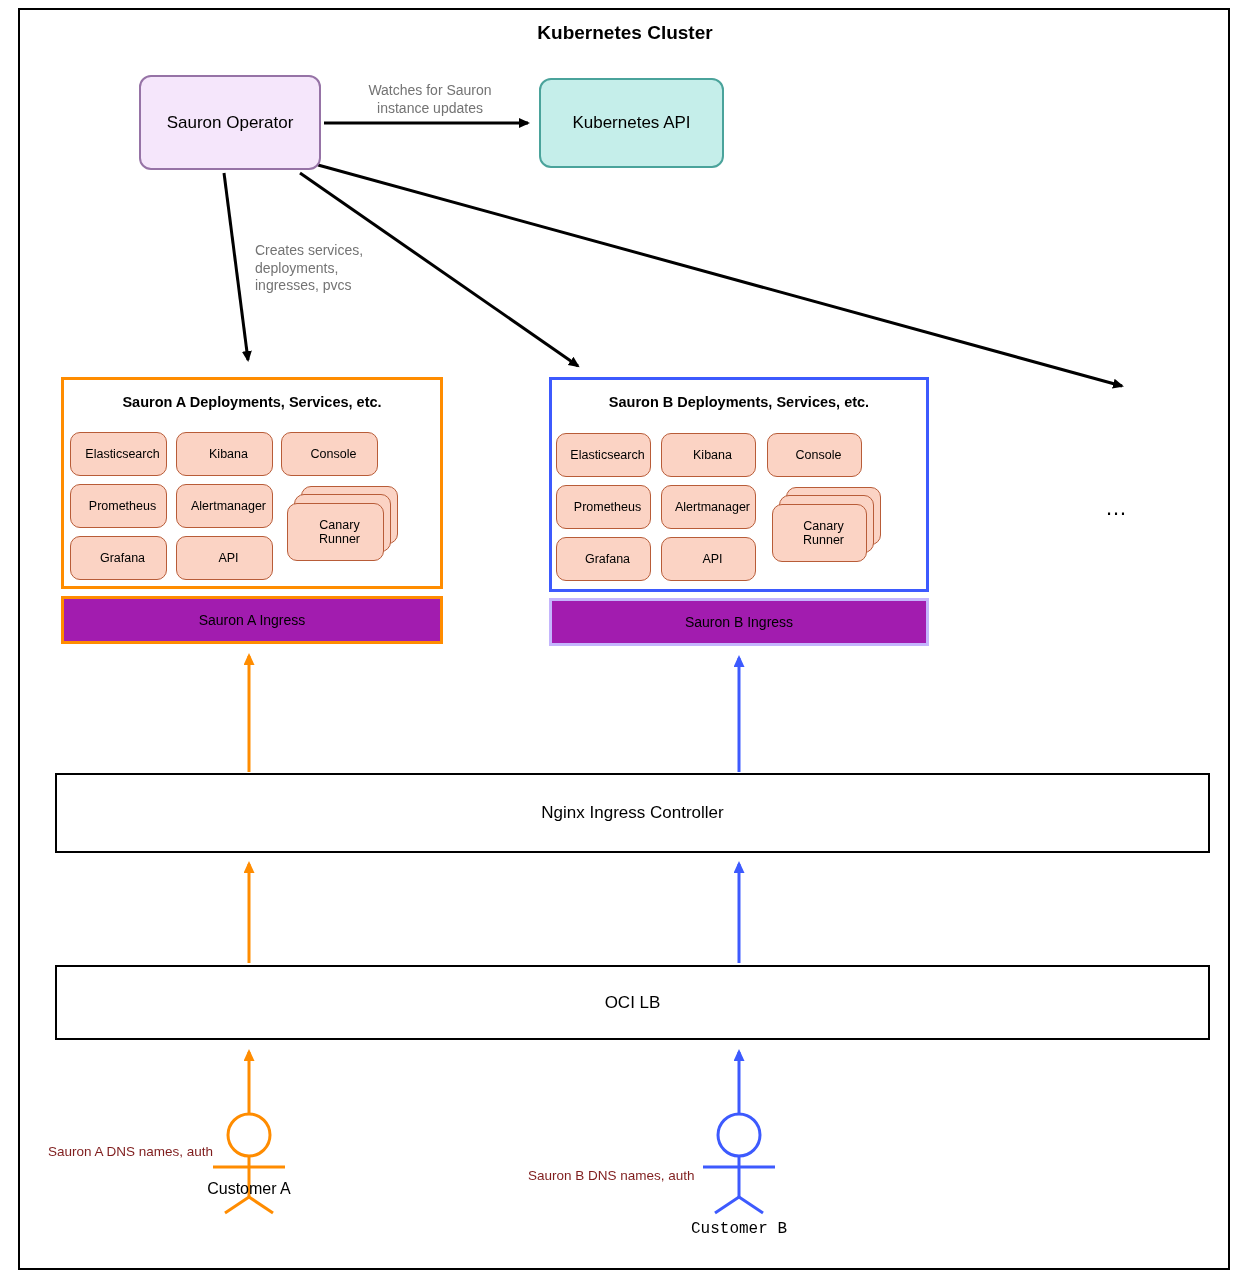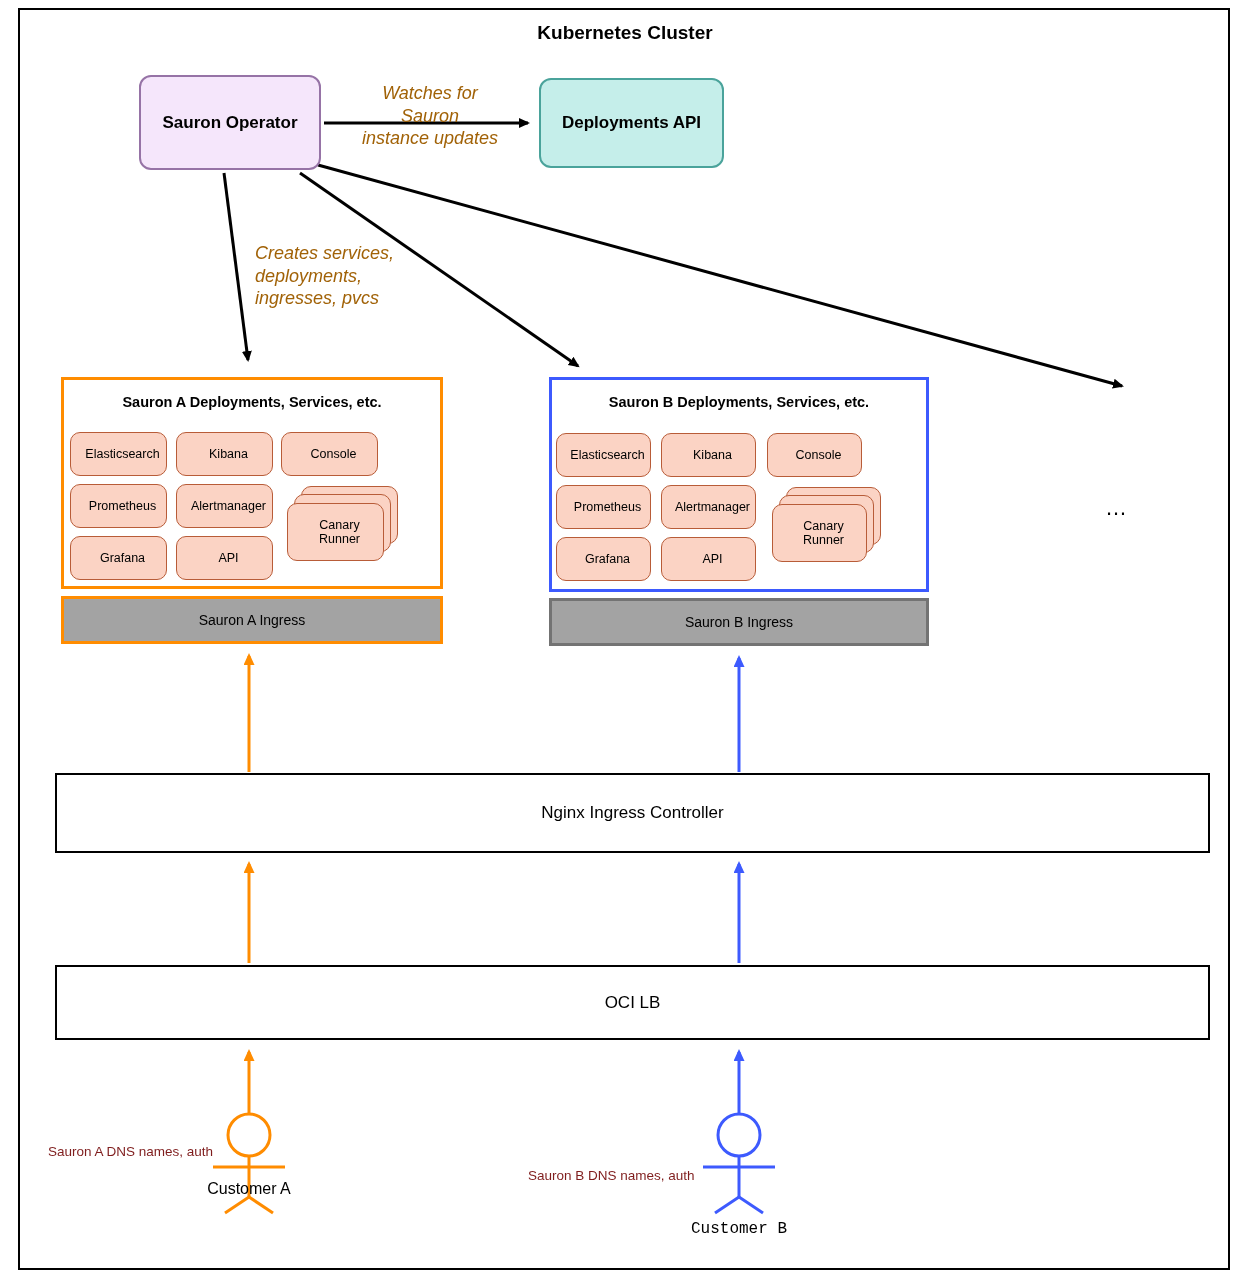--- a/index.html
+++ b/index.html
@@ -37,21 +37,20 @@
     color: #000000;
   }
   .node {
     position: absolute;
     box-sizing: border-box;
     display: flex;
     align-items: center;
     justify-content: center;
     text-align: center;
     color: #000000;
-    font-weight: bold;
   }
   .rounded {
     border-radius: 12px;
   }
   .operator {
     left: 139px;
     top: 75px;
     width: 182px;
     height: 95px;
     background: #f5e6fb;
@@ -62,25 +61,24 @@
     left: 539px;
     top: 78px;
     width: 185px;
     height: 90px;
     background: #c5eeea;
     border: 2px solid #4aa39b;
     font-size: 17px;
   }
   .edge-label {
     position: absolute;
-    font-size: 18px;
+    font-size: 14px;
     line-height: 1.25;
-    color: #a16207;
-    text-align: center;
-    font-style: italic;
+    color: #737373;
+    text-align: center;
   }
   .edge-label.left {
     text-align: left;
   }
   .group-box {
     position: absolute;
     box-sizing: border-box;
     background: #ffffff;
   }
   .group-a {
@@ -118,40 +116,40 @@
     justify-content: center;
     text-align: center;
     font-size: 12.5px;
     color: #000000;
     line-height: 1.15;
     padding-left: 8px;
   }
   .ingress {
     position: absolute;
     box-sizing: border-box;
-    background: #a3a3a3;
+    background: #a21caf;
     display: flex;
     align-items: center;
     justify-content: center;
     font-size: 14px;
     color: #000000;
   }
   .ingress-a {
     left: 61px;
     top: 596px;
     width: 382px;
     height: 48px;
     border: 3px solid #ff8c00;
   }
   .ingress-b {
     left: 549px;
     top: 598px;
     width: 380px;
     height: 48px;
-    border: 3px solid #737373;
+    border: 3px solid #c4b5fd;
   }
   .wide-box {
     position: absolute;
     box-sizing: border-box;
     background: #ffffff;
     border: 2px solid #000000;
     display: flex;
     align-items: center;
     justify-content: center;
     font-size: 17px;
@@ -250,21 +248,21 @@
     <g>
       <circle cx="739" cy="1135" r="21" fill="#ffffff" stroke="#3d5afe" stroke-width="3"></circle>
       <line x1="739" y1="1156" x2="739" y2="1197" stroke="#3d5afe" stroke-width="3"></line>
       <line x1="703" y1="1167" x2="775" y2="1167" stroke="#3d5afe" stroke-width="3"></line>
       <line x1="739" y1="1197" x2="715" y2="1213" stroke="#3d5afe" stroke-width="3"></line>
       <line x1="739" y1="1197" x2="763" y2="1213" stroke="#3d5afe" stroke-width="3"></line>
     </g>
   </svg>
 
   <div class="node rounded operator">Sauron Operator</div>
-  <div class="node rounded k8sapi">Deployments API</div>
+  <div class="node rounded k8sapi">Kubernetes API</div>
 
   <div class="edge-label" style="left:360px; top:82px; width:140px;">
     <div>Watches for Sauron</div>
     <div>instance updates</div>
   </div>
 
   <div class="edge-label left" style="left:255px; top:242px; width:180px;">
     <div>Creates services,</div>
     <div>deployments,</div>
     <div>ingresses, pvcs</div>

